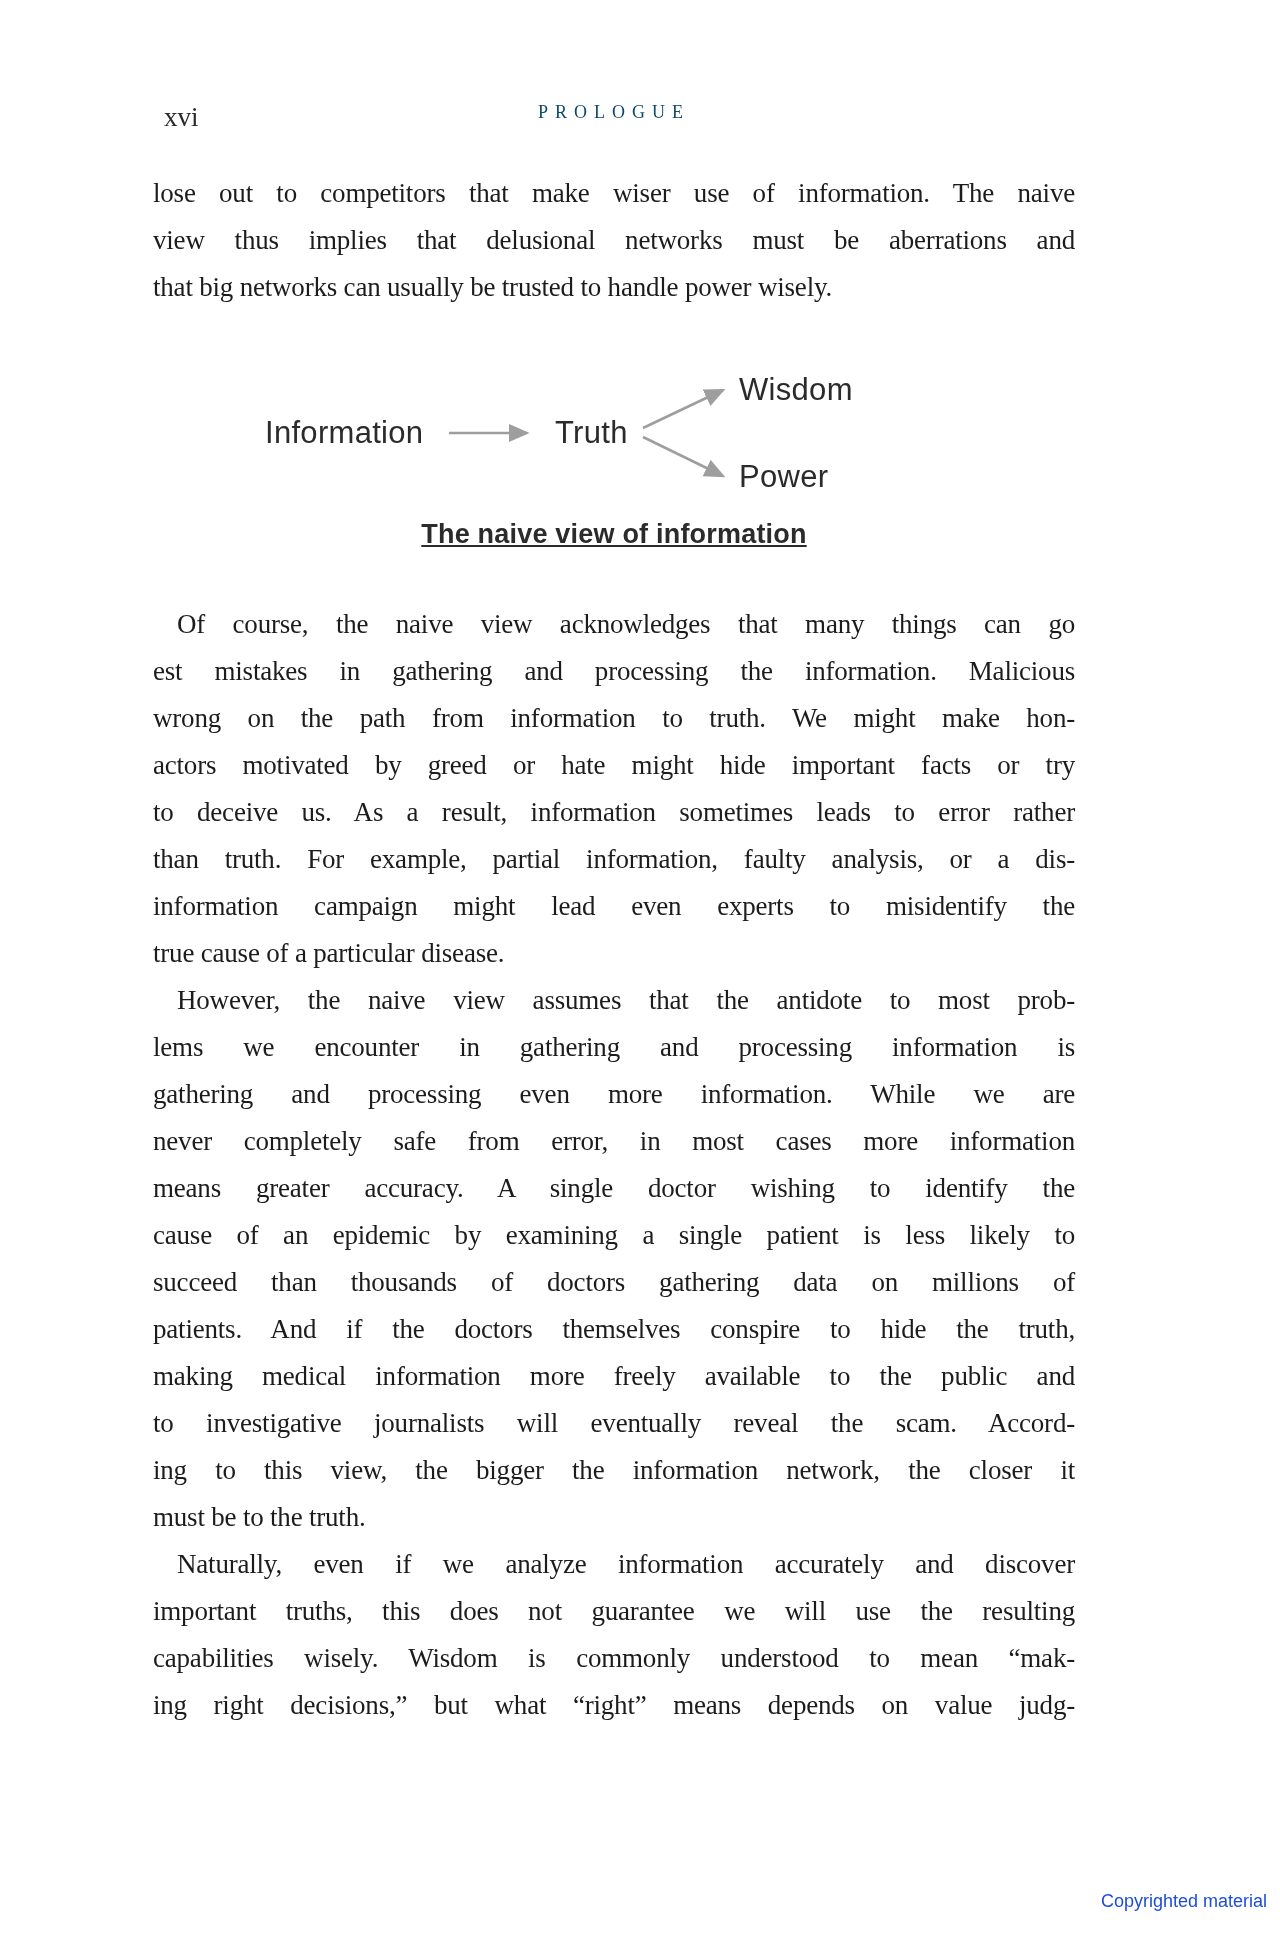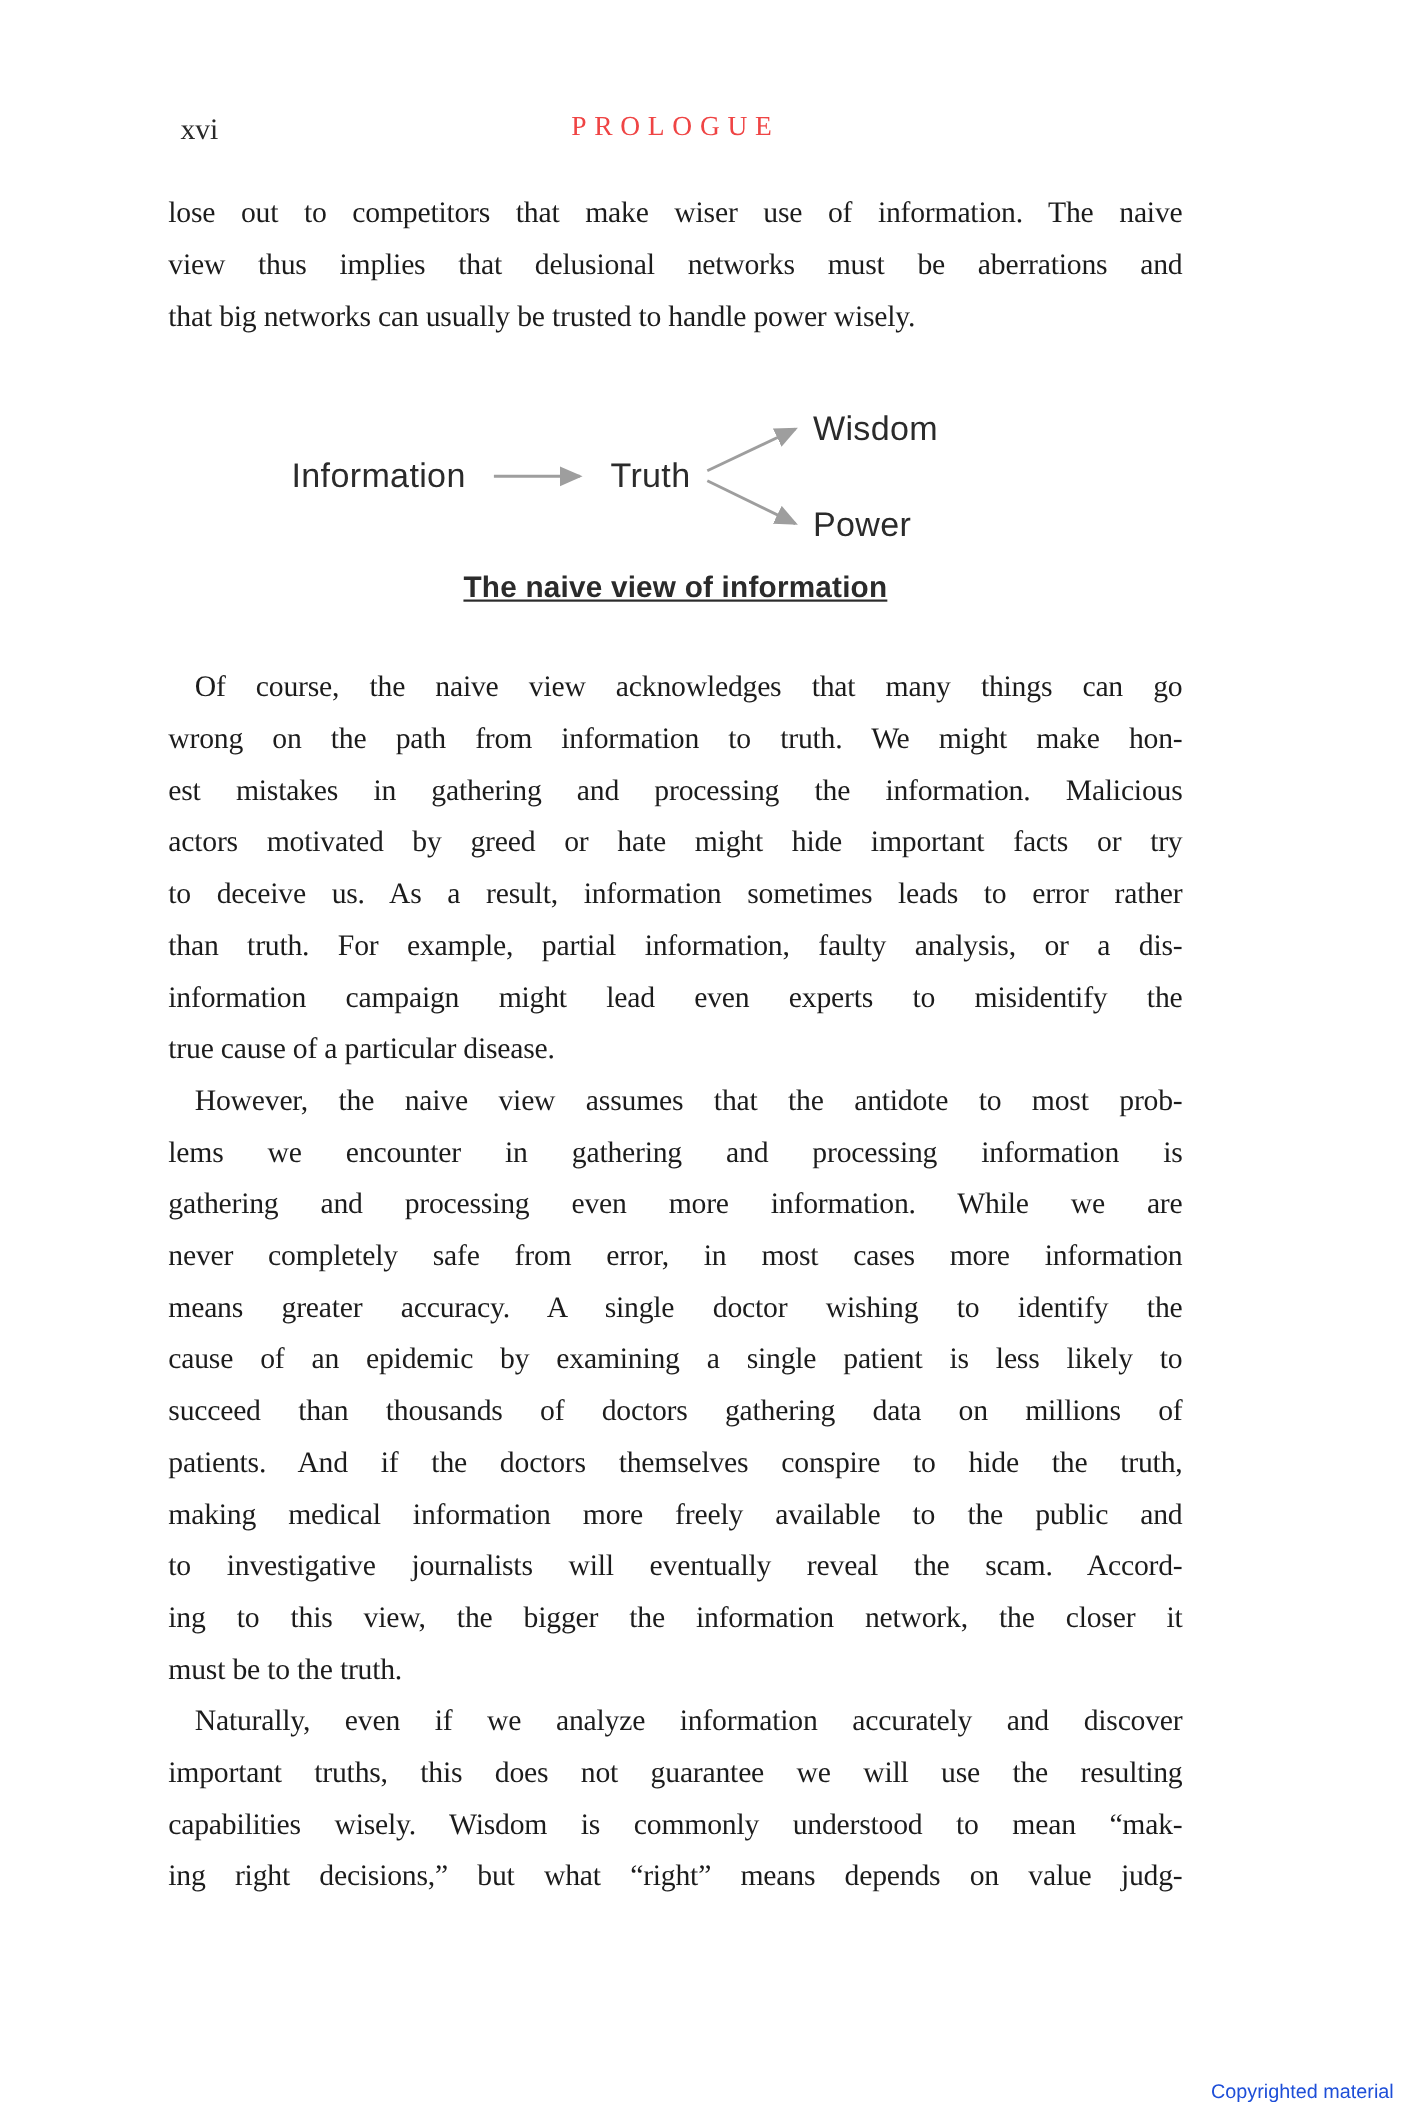--- a/index.html
+++ b/index.html
@@ -20,23 +20,23 @@
     top: 102px;
     font-size: 27px;
     color: #2a2a2a;
   }
   .running-head {
     position: absolute;
     left: 153px;
     top: 102px;
     width: 922px;
     text-align: center;
-    font-size: 25px;
+    font-size: 18px;
     letter-spacing: 7px;
-    color: #ef4444;
+    color: #0c4a6e;
   }
   
   .column {
     position: absolute;
     left: 153px;
     top: 170px;
     width: 922px;
   }
   .para { font-size: 27px; line-height: 47px; letter-spacing: -0.2px; }
   .line { text-align: justify; text-align-last: justify; }
@@ -113,22 +113,22 @@
         <line x1="378" y1="73" x2="458" y2="35" stroke="#9e9e9e" stroke-width="2.6" marker-end="url(#arrowhead)"></line>
         <line x1="378" y1="82" x2="458" y2="121" stroke="#9e9e9e" stroke-width="2.6" marker-end="url(#arrowhead)"></line>
         <text x="474" y="45">Wisdom</text>
         <text x="474" y="132">Power</text>
       </svg>
       <div class="diagram-caption">The naive view of information</div>
     </div>
 
     <div class="para">
         <div class="line indent">Of course, the naive view acknowledges that many things can go</div>
+        <div class="line">est mistakes in gathering and processing the information. Malicious</div>
         <div class="line">wrong on the path from information to truth. We might make hon-</div>
-        <div class="line">est mistakes in gathering and processing the information. Malicious</div>
         <div class="line">actors motivated by greed or hate might hide important facts or try</div>
         <div class="line">to deceive us. As a result, information sometimes leads to error rather</div>
         <div class="line">than truth. For example, partial information, faulty analysis, or a dis-</div>
         <div class="line">information campaign might lead even experts to misidentify the</div>
         <div class="line last">true cause of a particular disease.</div>
       </div>
     <div class="para">
         <div class="line indent">However, the naive view assumes that the antidote to most prob-</div>
         <div class="line">lems we encounter in gathering and processing information is</div>
         <div class="line">gathering and processing even more information. While we are</div>

